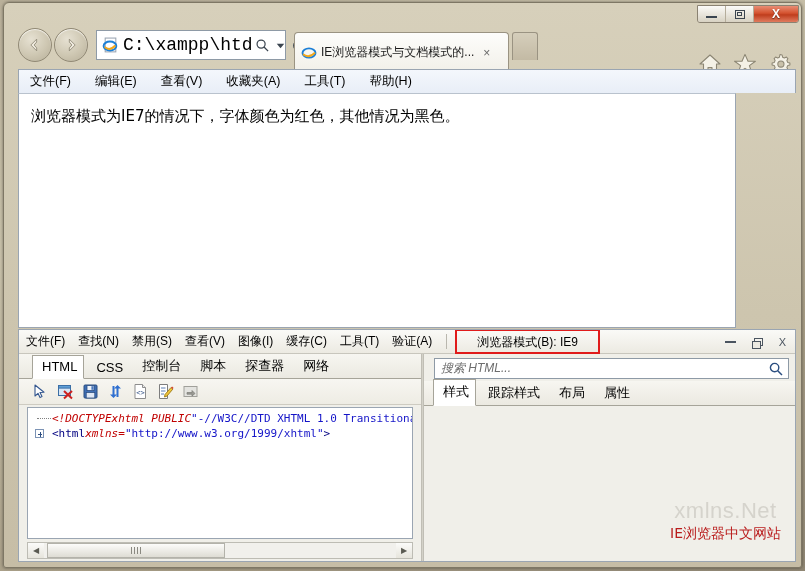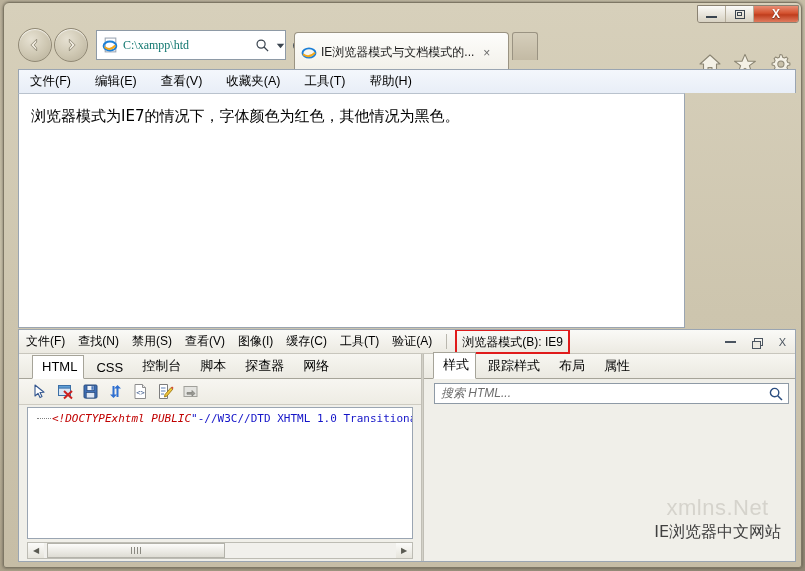--- a/index.html
+++ b/index.html
@@ -73,23 +73,23 @@
   #addressbar {
     position: absolute; left: 92px; top: 7px;
     width: 190px; height: 30px;
     background: #fff;
     border: 1px solid #8e9aa6;
     display: flex; align-items: center;
     padding: 0 2px 0 5px;
   }
   #addr-favicon { width: 17px; height: 17px; flex: 0 0 auto; margin-right: 4px; }
   #addr-text {
-    flex: 1 1 auto; font-size: 12px; color: #0f766e;
+    flex: 1 1 auto; font-size: 18px; color: #000000;
     white-space: nowrap; overflow: hidden;
-    font-family: Liberation Serif, serif;
+    font-family: Liberation Mono, monospace;
   }
   .addr-tool { width: 18px; height: 28px; display:flex; align-items:center; justify-content:center; flex:0 0 auto;}
   .addr-tool svg { width: 15px; height: 15px; }
 
   #addr-outside-tools {
     position: absolute; left: 249px; top: 7px;
     height: 30px; display: flex; align-items: center;
   }
 
   
@@ -141,21 +141,21 @@
   }
   .menu-item {
     font-size: 12.5px; color: #000; margin-right: 20px;
     padding: 2px 2px; cursor: default;
     font-family: "Liberation Sans", "DejaVu Sans", sans-serif;
   }
 
   
   #page-canvas {
     position: absolute; left: 14px; top: 90px;
-    width: 667px; height: 235px;
+    width: 718px; height: 235px;
     background: #ffffff;
     border: 1px solid #9aa5b2;
     border-top: 1px solid #b9c2cd;
     overflow: hidden;
   }
   #page-text {
     margin: 12px 0 0 12px;
     font-size: 15px; color: #000; line-height: 1.4;
     font-family: "DejaVu Sans", "Liberation Sans", sans-serif;
   }
@@ -180,21 +180,21 @@
   }
   .dev-menu-item {
     font-size: 12px; color: #000; margin-right: 13px; white-space: nowrap;
   }
   .dev-sep {
     width: 1px; height: 15px; background: #b9b7ae; margin: 0 8px 0 1px;
   }
   #browser-mode-wrap {
     position: relative;
     border: 2px solid #e01b1b;
-    padding: 1px 5px;
+    padding: 1px 20px;
     margin-right: 16px;
   }
   #browser-mode { font-size: 12px; color: #000; white-space: nowrap; }
   #doc-mode { font-size: 12px; color: #000; white-space: nowrap; margin-left: 4px;}
   #dev-winbtns {
     position: absolute; right: 6px; top: 0; height: 24px;
     display: flex; align-items: center; gap: 13px;
   }
   .dbtn { width: 13px; height: 13px; display:flex; align-items:center; justify-content:center; color:#4b5560; font-size:11px;}
   .d-min { width: 11px; height: 2px; background: #4b5560; }
@@ -304,21 +304,21 @@
     padding-left: 9px; border-bottom: 1px solid #a6a499;
     background: linear-gradient(180deg,#f7f6f1,#ebe9e1);
   }
   #right-pane-body { position: relative; height: 155px; background: #f0efe9; }
 
   #watermark {
     position: absolute; right: 14px; bottom: 18px; text-align: center;
     pointer-events: none;
   }
   #wm-main { font-size: 22px; color: #d5d3cc; letter-spacing: .5px; font-family: "Liberation Sans", sans-serif; }
-  #wm-sub  { font-size: 16px; color: #404040; margin-top: 1px; font-family: "DejaVu Sans", sans-serif; }
+  #wm-sub  { font-size: 14px; color: #b91c1c; margin-top: 1px; font-family: "DejaVu Sans", sans-serif; }
 </style>
 </head>
 <body>
 
 <div id="ie-window">
 
   <div id="titlebar">
     <div id="win-buttons">
       <div class="wbtn">
         <span class="glyph-min"></span>
@@ -521,57 +521,66 @@
 
         <div id="source-view">
           <div class="src-line">
             <span class="tree-gutter">
               <span class="tree-dotted"></span>
             </span>
             <span class="c-red">&lt;!DOCTYPE</span>
             <span class="c-red"> xhtml PUBLIC </span>
             <span class="c-blue">"-//W3C//DTD XHTML 1.0 Transitional//EN</span>
           </div>
+          <div class="src-line">
+            <span class="tree-gutter">
+              <span class="expander"></span>
+            </span>
+            <span class="c-navy">&lt;html</span>
+            <span class="c-red"> xmlns=</span>
+            <span class="c-blue">"http://www.w3.org/1999/xhtml"</span>
+            <span class="c-navy">&gt;</span>
+          </div>
         </div>
 
         <div id="src-hscroll">
           <span class="sb-arrow">◀</span>
           <span id="sb-thumb">
             <span class="grip"></span>
             <span class="grip"></span>
             <span class="grip"></span>
             <span class="grip"></span>
           </span>
           <span id="sb-track"></span>
           <span class="sb-arrow right">▶</span>
         </div>
       </div>
 
       <div id="dev-splitter"></div>
 
       <div id="dev-right">
-        <div id="right-tabs">
-          <span class="dev-tab active">样式</span>
-          <span class="dev-tab">跟踪样式</span>
-          <span class="dev-tab">布局</span>
-          <span class="dev-tab">属性</span>
-        </div>
-
         <div id="search-row">
           <div id="search-box">
             <span id="search-placeholder">搜索 HTML...</span>
             <span id="search-icon-wrap">
               <svg viewBox="0 0 16 16">
                 <circle cx="6.6" cy="6.6" r="4.2" fill="none" stroke="#2b4e80" stroke-width="1.4"></circle>
                 <line x1="9.7" y1="9.7" x2="14" y2="14" stroke="#2b4e80" stroke-width="1.5"></line>
               </svg>
             </span>
           </div>
         </div>
 
+        <div id="right-tabs">
+          <span class="dev-tab active">样式</span>
+          <span class="dev-tab">跟踪样式</span>
+          <span class="dev-tab">布局</span>
+          <span class="dev-tab">属性</span>
+        </div>
+
         <div id="right-pane-body">
           <div id="watermark">
             <div id="wm-main">xmlns.Net</div>
             <div id="wm-sub">IE浏览器中文网站</div>
           </div>
         </div>
       </div>
 
     </div>
   </div>

